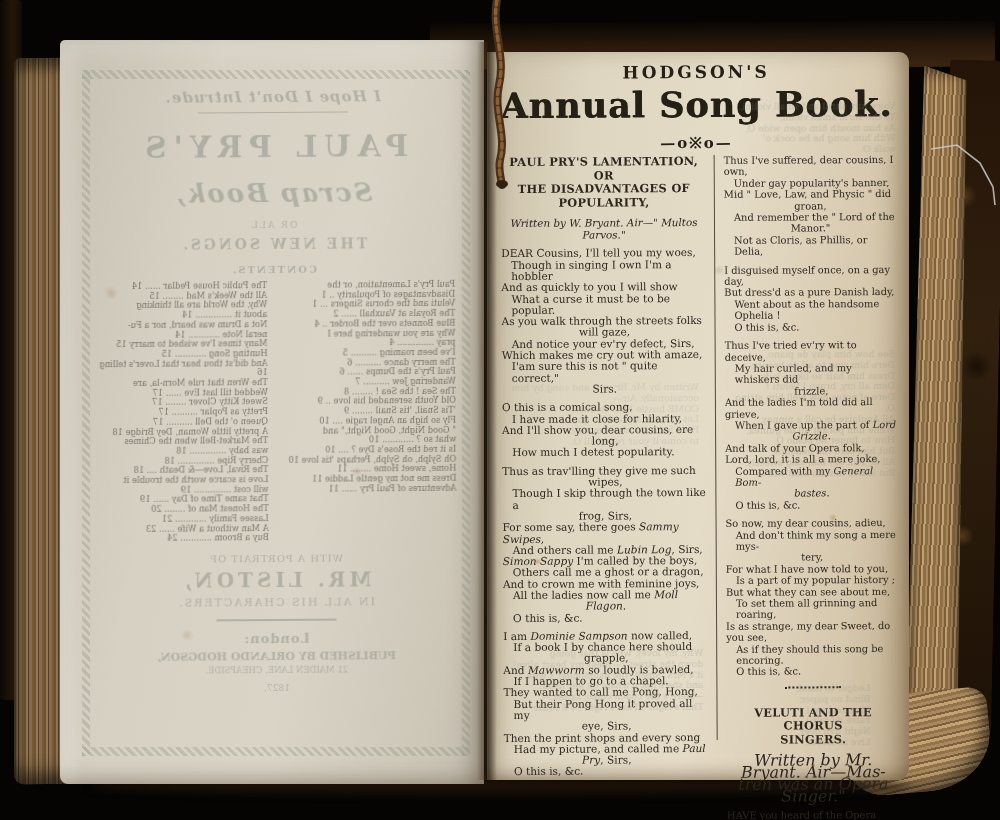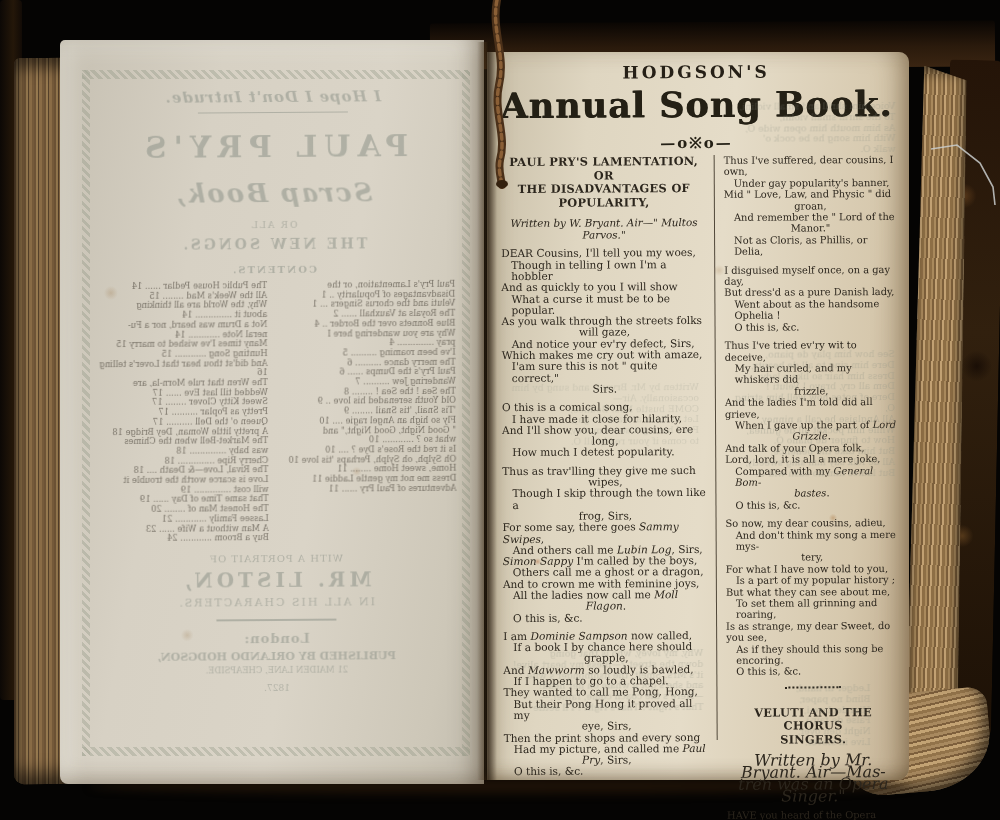--- a/index.html
+++ b/index.html
@@ -221,21 +221,21 @@
               <div class="ln">PAUL PRY'S LAMENTATION, OR</div>
               <div class="ln">THE DISADVANTAGES OF</div>
               <div class="ln">POPULARITY,</div>
             </div>
           <div class="attrib">
               <div class="ln">Written by W. Bryant.   Air—" Multos</div>
               <div class="ln">Parvos."</div>
             </div>
           <div>
               <div class="ln">DEAR Cousins, I'll tell you my woes,</div>
-              <div class="ln in">Though in telling I own I'm a hobbler</div>
+              <div class="ln in">Though in singing I own I'm a hobbler</div>
               <div class="ln">And as quickly to you I will show</div>
               <div class="ln in">What a curse it must be to be popular.</div>
               <div class="ln">As you walk through the streets folks</div>
               <div class="ln c">will gaze,</div>
               <div class="ln in">And notice your ev'ry defect, Sirs,</div>
               <div class="ln">Which makes me cry out with amaze,</div>
               <div class="ln in">I'am sure this is not " quite correct,"</div>
               <div class="ln c">Sirs.</div>
               <div class="ln g">O this is a comical song,</div>
               <div class="ln in">I have made it close for hilarity,</div>

